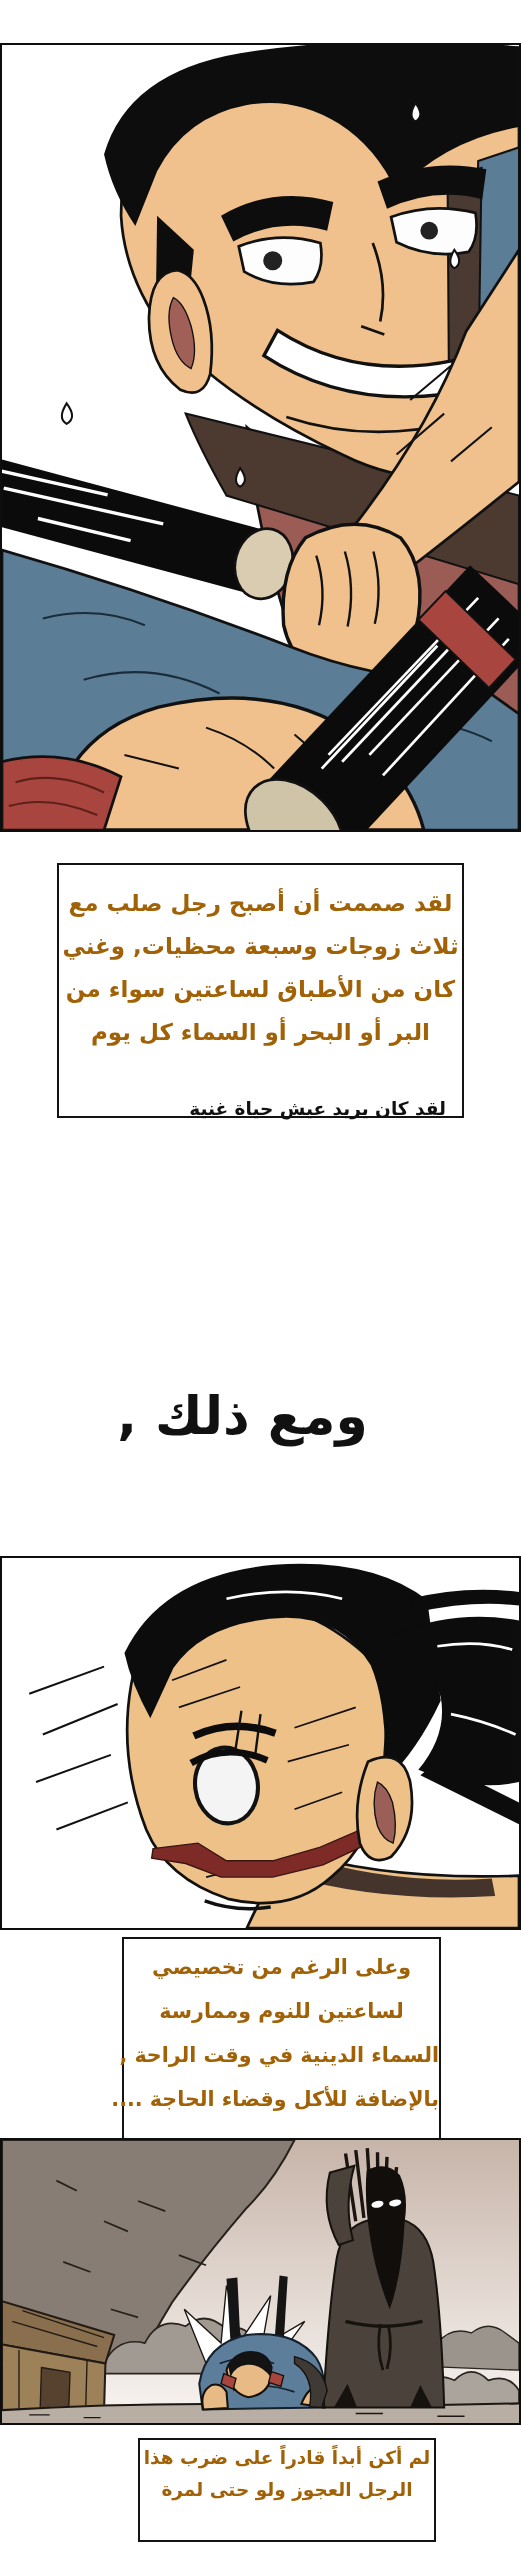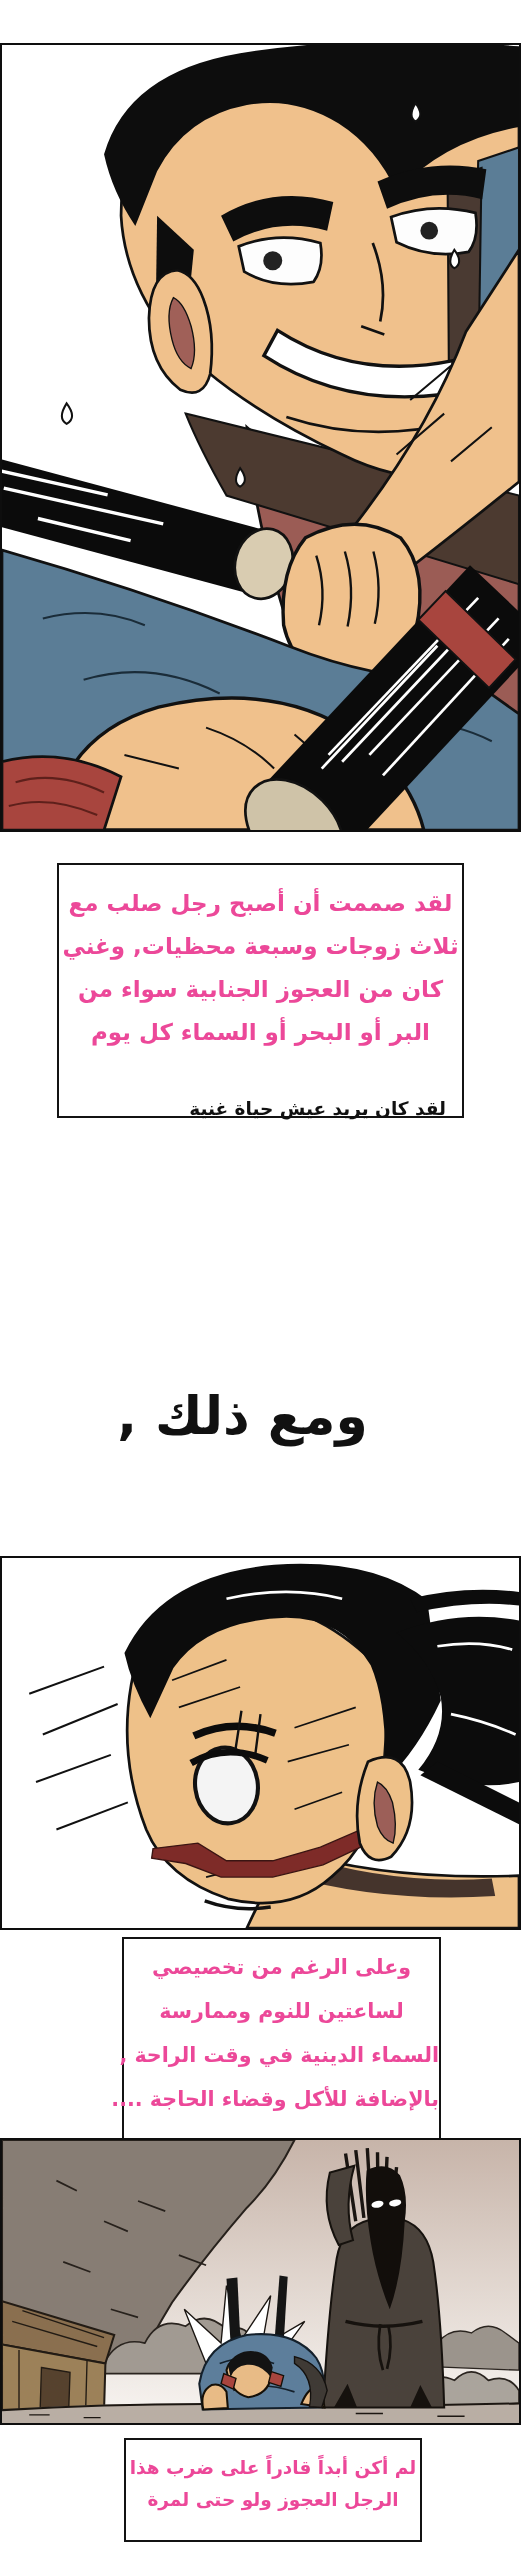--- a/index.html
+++ b/index.html
@@ -10,26 +10,26 @@
   .panel{
     position:absolute;left:0;width:521px;border:2.7px solid #0e0e0e;
     box-sizing:border-box;overflow:hidden;background:#fff;
   }
   .panel svg{display:block;width:100%;height:100%;}
   #panel1{top:43px;height:789px;}
   #panel2{top:1556px;height:374px;}
   #panel3{top:2138px;height:287px;}
   .tbox{
     position:absolute;border:2.1px solid #131313;box-sizing:border-box;background:#ffffff;
-    text-align:center;font-weight:bold;direction:rtl;color:#ec4899;
+    text-align:center;font-weight:bold;direction:rtl;color:#a16207;
   }
   .tbox .line{white-space:nowrap;}
   #box1{left:57px;top:863px;width:407px;height:255px;font-size:23px;line-height:43px;padding-top:16.5px;}
   #box2{left:122px;top:1937px;width:319px;height:216px;font-size:20.6px;line-height:44px;padding-top:5.5px;}
-  #box3{left:124px;top:2438px;width:298px;height:104px;font-size:18.5px;line-height:32px;padding-top:12px;}
+  #box3{left:138px;top:2438px;width:298px;height:104px;font-size:18.5px;line-height:32px;padding-top:2px;}
   #caption1{
     position:absolute;top:1098px;left:103px;width:343px;direction:rtl;
     font-size:18.5px;font-weight:bold;white-space:nowrap;
   }
   #interlude{
     position:absolute;top:1386px;left:0;width:100%;box-sizing:border-box;padding-right:36px;
     direction:rtl;text-align:center;font-size:52px;font-weight:bold;white-space:nowrap;
   }
 </style>
 </head>
@@ -103,21 +103,21 @@
         </g>
         <ellipse cx="430" cy="1148" rx="84" ry="58" transform="rotate(45 430 1148)" fill="#cfc3a8" stroke="#111" stroke-width="4"></ellipse>
         <path d="M652,800 L755,900 L716,942 L612,842 Z" fill="#a8453e" stroke="#111" stroke-width="3"></path>
       </g>
     </svg>
   </div>
 
   <div class="tbox" id="box1">
     <div class="line">لقد صممت أن أصبح رجل صلب مع</div>
     <div class="line">ثلاث زوجات وسبعة محظيات, وغني</div>
-    <div class="line">كان من العجوز الجنابية  سواء من</div>
+    <div class="line">كان من الأطباق لساعتين  سواء من</div>
     <div class="line">البر أو البحر أو السماء كل يوم</div>
   </div>
 
   <div id="caption1">لقد كان يريد عيش حياة غنية</div>
 
   <div id="interlude">ومع ذلك ,</div>
 
   <div class="panel" id="panel2">
     <svg viewBox="0 0 760 545" preserveAspectRatio="none">
       <rect width="760" height="545" fill="#ffffff"></rect>

